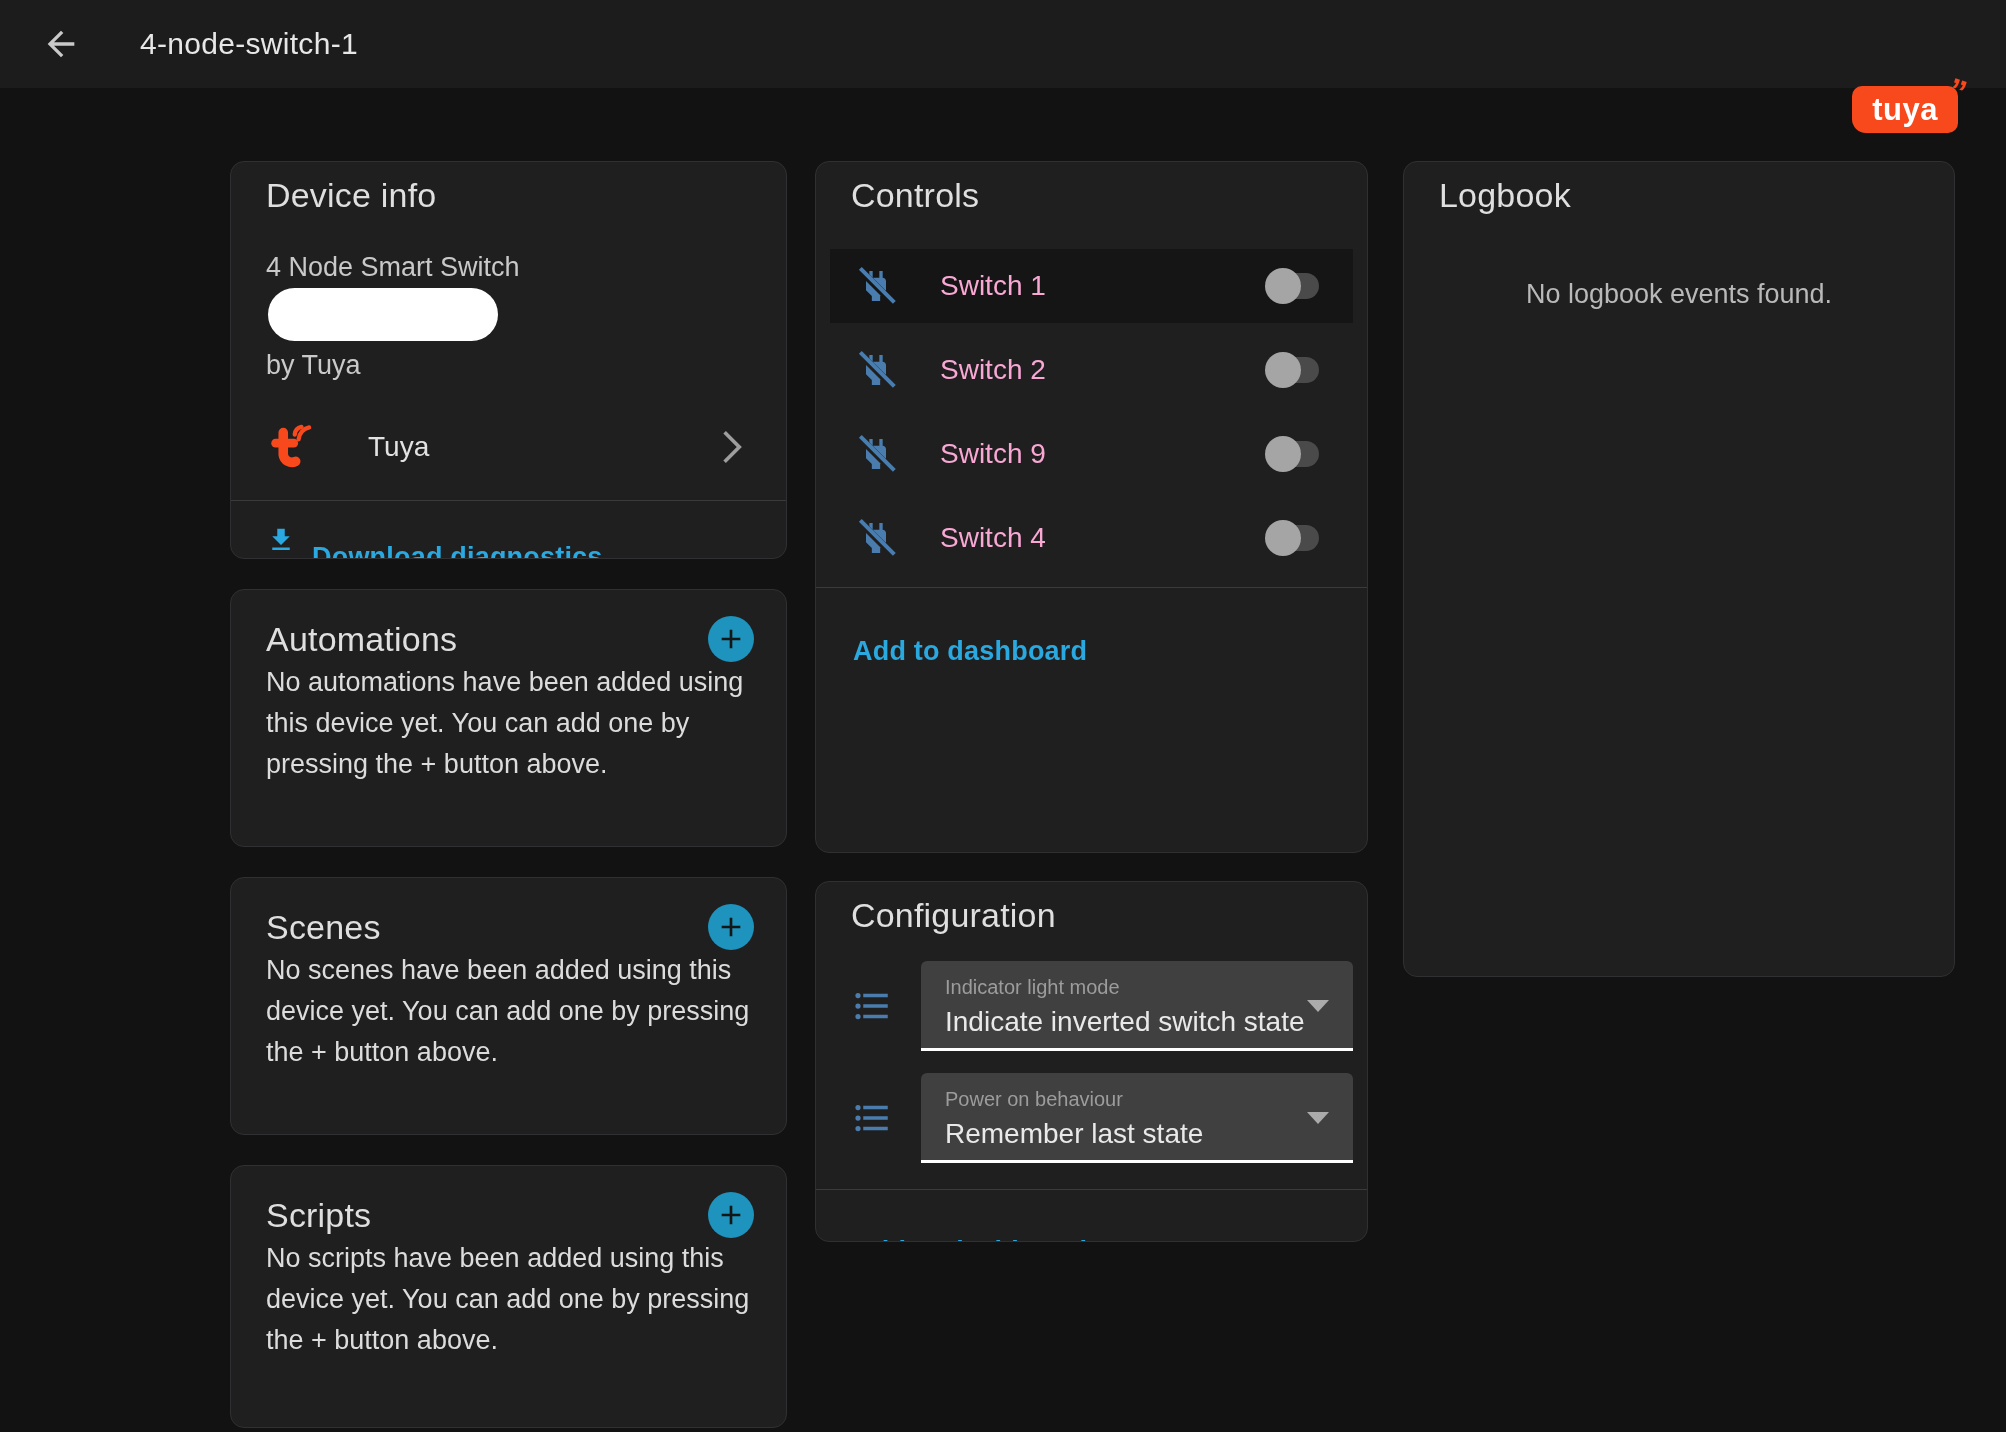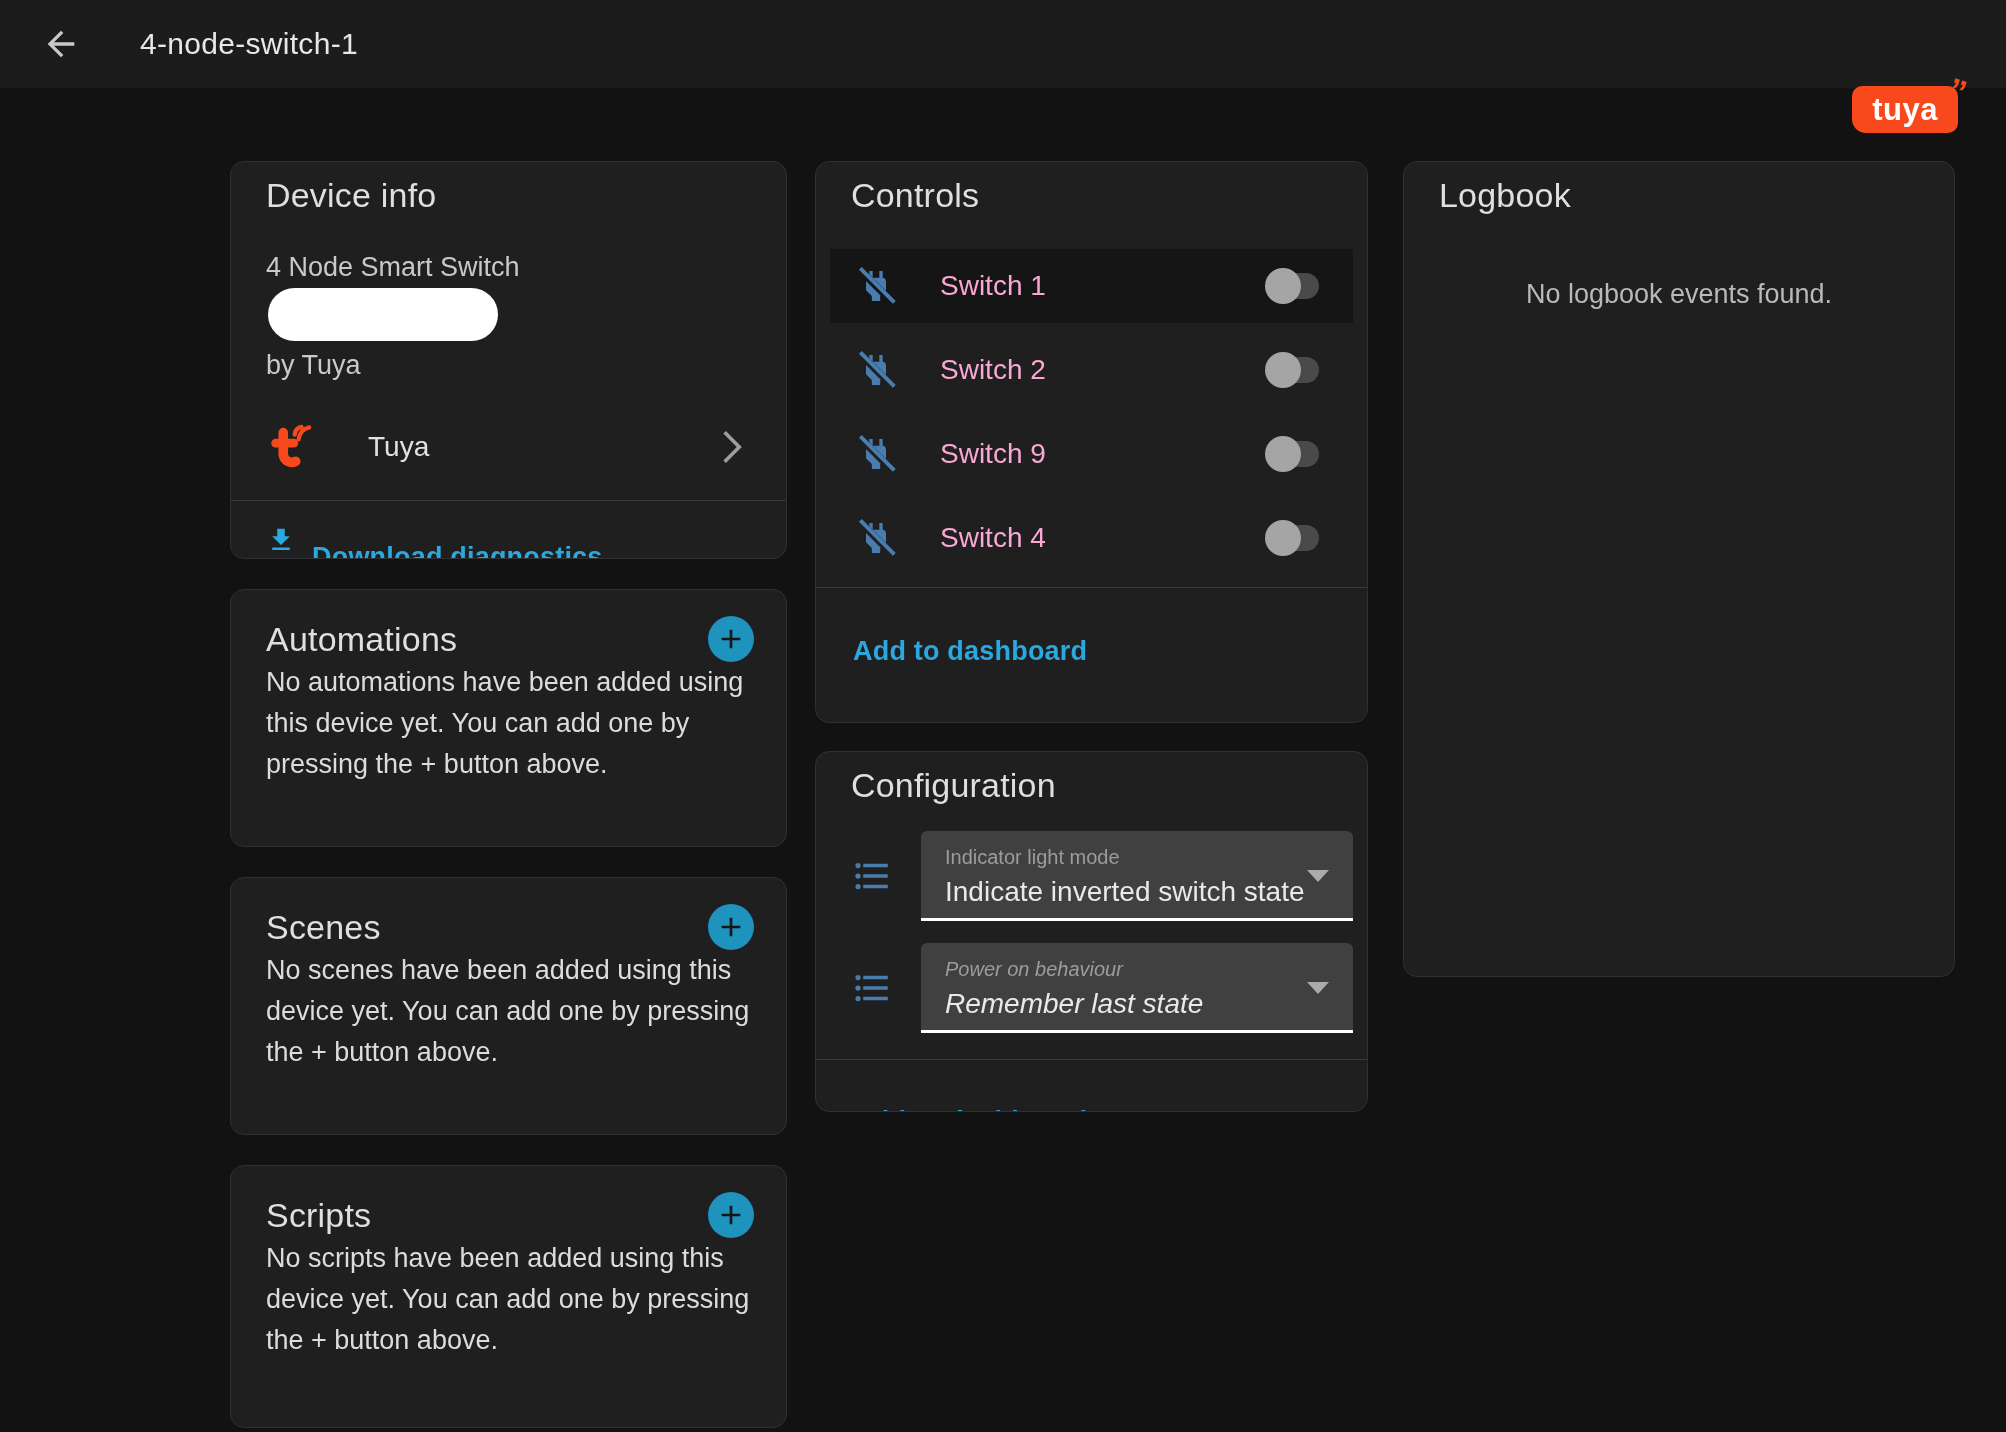--- a/index.html
+++ b/index.html
@@ -61,21 +61,21 @@
   .tuya-t { width:46px; height:54px; flex:0 0 auto; }
   .integration-name { margin-left:56px; font-size:28px; color:#e2e2e2; }
   .integration-chevron { margin-left:auto; margin-right:8px; }
   .divider { border-top:1px solid #3a3a3c; margin-top:20px; }
   .card-footer {
     display:flex; align-items:center; padding:0 35px; height:78px; gap:16px;
   }
   .link { color:#2aa8e0; font-size:27px; font-weight:bold; cursor:pointer; letter-spacing:.2px;margin-top:35px; }
 
   
-  .card-controls { height:562px; }
+  .card-controls { height:692px; }
   .switch-rows { margin-top:34px; padding:0 14px; }
   .switch-row {
     height:74px; display:flex; align-items:center; margin-bottom:10px; cursor:pointer;
   }
   .switch-row.active { background:#151515; }
   .switch-row .plug { margin-left:26px; width:40px; height:40px; }
   .switch-label { margin-left:44px; font-size:28px; color:#f9a8d4; }
   .toggle {
     margin-left:auto; margin-right:34px; width:48px; height:26px;
     background:#4a4a4a; border-radius:13px; position:relative; cursor:pointer;
@@ -83,21 +83,21 @@
   .toggle .thumb {
     position:absolute; left:-6px; top:-5px; width:36px; height:36px;
     border-radius:50%; background:#a5a5a5;
   }
   .controls-divider { border-top:1px solid #3a3a3c; margin-top:12px; }
   .controls-footer { height:92px; display:flex; align-items:center; padding:0 37px; }
 
   
   .card-config { height:361px; }
   .config-row { display:flex; align-items:center; margin:26px 14px 0 35px; }
-  .config-row + .config-row { margin-top:22px;font-style:italic; }
+  .config-row + .config-row { margin-top:22px; }
   .list-icon { width:42px; height:42px; flex:0 0 auto; }
   .select-field {
     margin-left:28px; flex:1; height:90px; background:#404040;
     border-radius:6px 6px 0 0; border-bottom:3px solid #ffffff;
     position:relative; padding:15px 24px 0 24px; cursor:pointer;
   }
   .select-label { font-size:20px; color:#9c9c9c; }
   .select-value { font-size:28px; color:#e9e9e9; margin-top:7px; }
   .select-caret {
     position:absolute; right:24px; top:39px; width:0; height:0;

